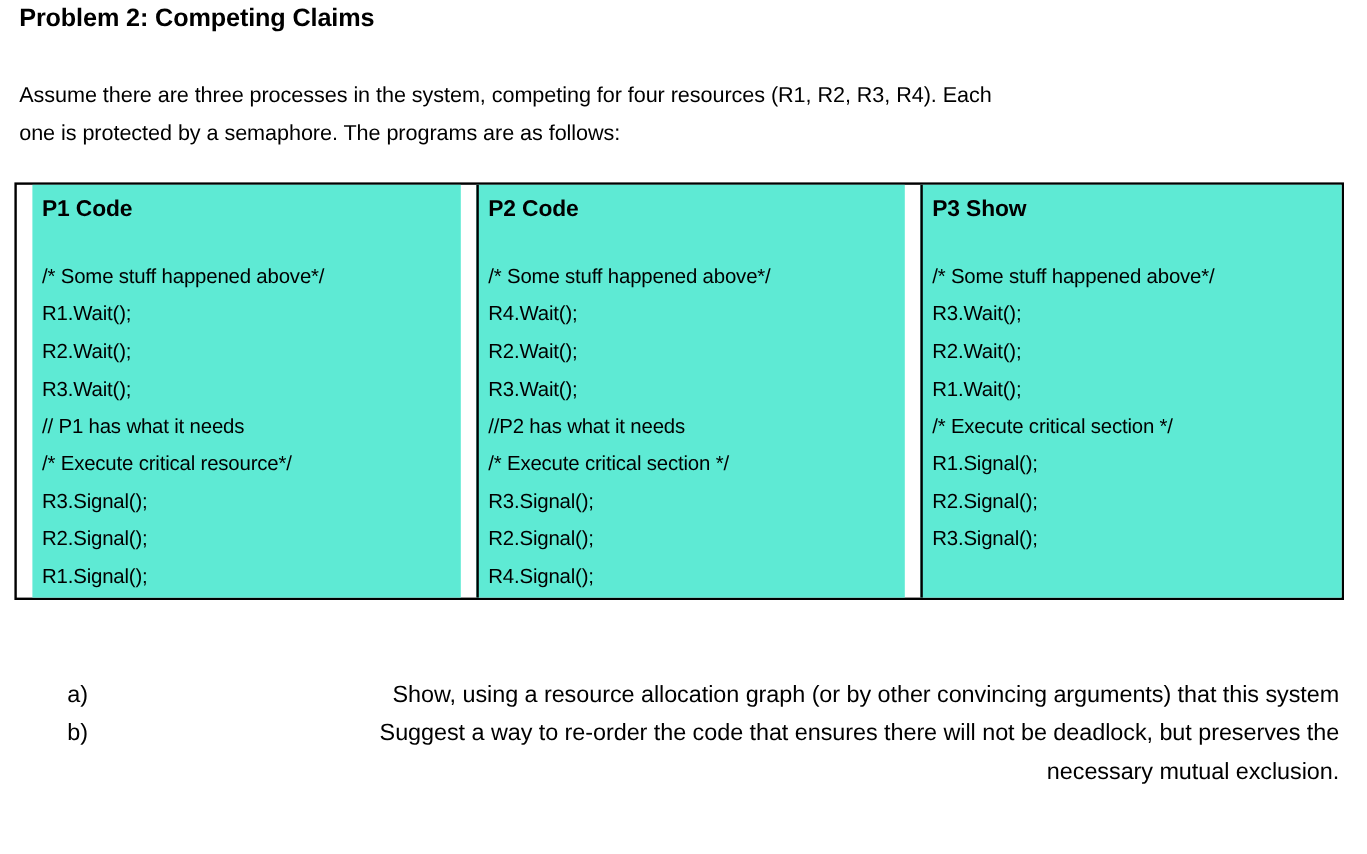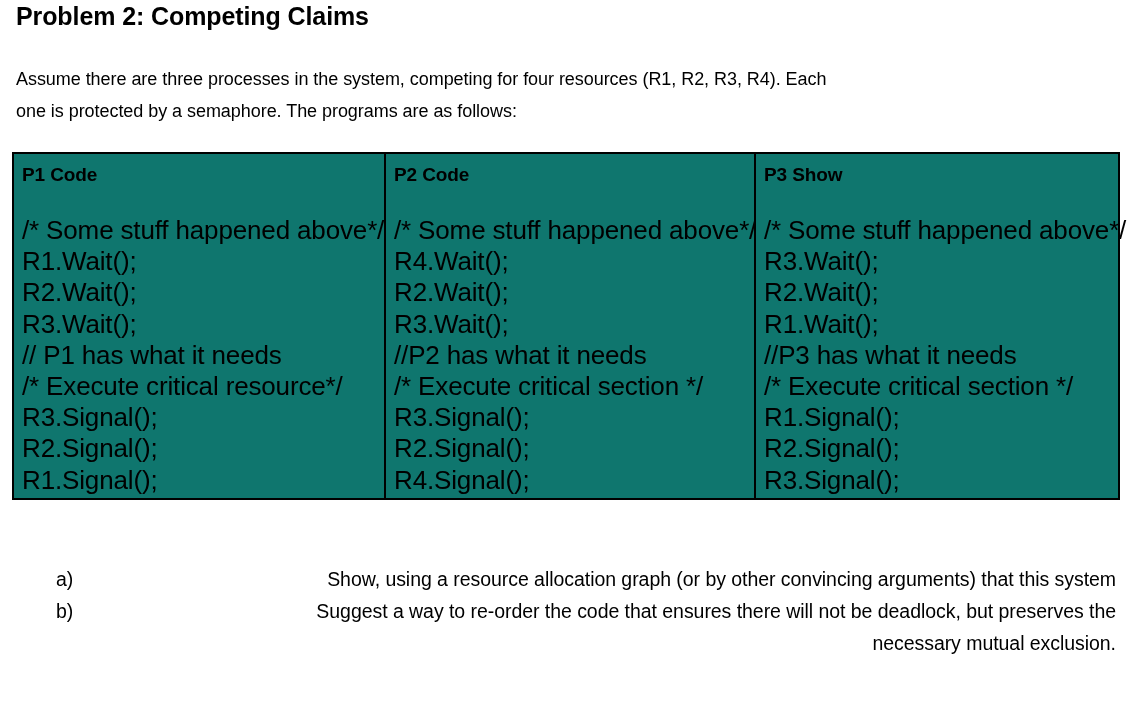--- a/index.html
+++ b/index.html
@@ -22,21 +22,21 @@
     width: 1139px;
     height: 712px;
     box-sizing: border-box;
   }
 
   
   .problem-title {
     position: absolute;
     left: 16px;
     top: 4px;
-    font-size: 25px;
+    font-size: 21px;
     font-weight: bold;
     letter-spacing: -0.1px;
     line-height: 24px;
     white-space: nowrap;
   }
 
   
   .intro {
     position: absolute;
     left: 16px;
@@ -59,21 +59,22 @@
     height: 348px;
     border: 2px solid #000000;
     box-sizing: border-box;
     display: flex;
     background: #ffffff;
   }
   .code-col {
     box-sizing: border-box;
     position: relative;
     padding: 5px;
-    background: #0f766e;
+    background: #5eead4;
+    margin-left: 13px;
   }
   .code-col.c1 { width: 370px; }
   .code-col.c2 { width: 370px; border-left: 2px solid #000000; }
   .code-col.c3 { width: 364px; border-left: 2px solid #000000; }
 
   .col-header {
     position: absolute;
     left: 8px;
     top: 8px;
     font-size: 19px;
@@ -83,21 +84,21 @@
     white-space: nowrap;
   }
 
   .code-body {
     position: absolute;
     left: 8px;
     top: 61px;
     right: 2px;
   }
   .code-line {
-    font-size: 26px;
+    font-size: 17px;
     line-height: 31.2px;
     letter-spacing: -0.15px;
     white-space: nowrap;
   }
 
   
   .questions {
     position: absolute;
     left: 56px;
     top: 563px;
@@ -167,21 +168,20 @@
       </div>
     </div>
 
     <div class="code-col c3">
       <div class="col-header">P3 Show</div>
       <div class="code-body">
         <div class="code-line">/* Some stuff happened above*/</div>
         <div class="code-line">R3.Wait();</div>
         <div class="code-line">R2.Wait();</div>
         <div class="code-line">R1.Wait();</div>
-        <div class="code-line">//P3 has what it needs</div>
         <div class="code-line">/* Execute critical section */</div>
         <div class="code-line">R1.Signal();</div>
         <div class="code-line">R2.Signal();</div>
         <div class="code-line">R3.Signal();</div>
       </div>
     </div>
 
   </div>
 
   <div class="questions">

